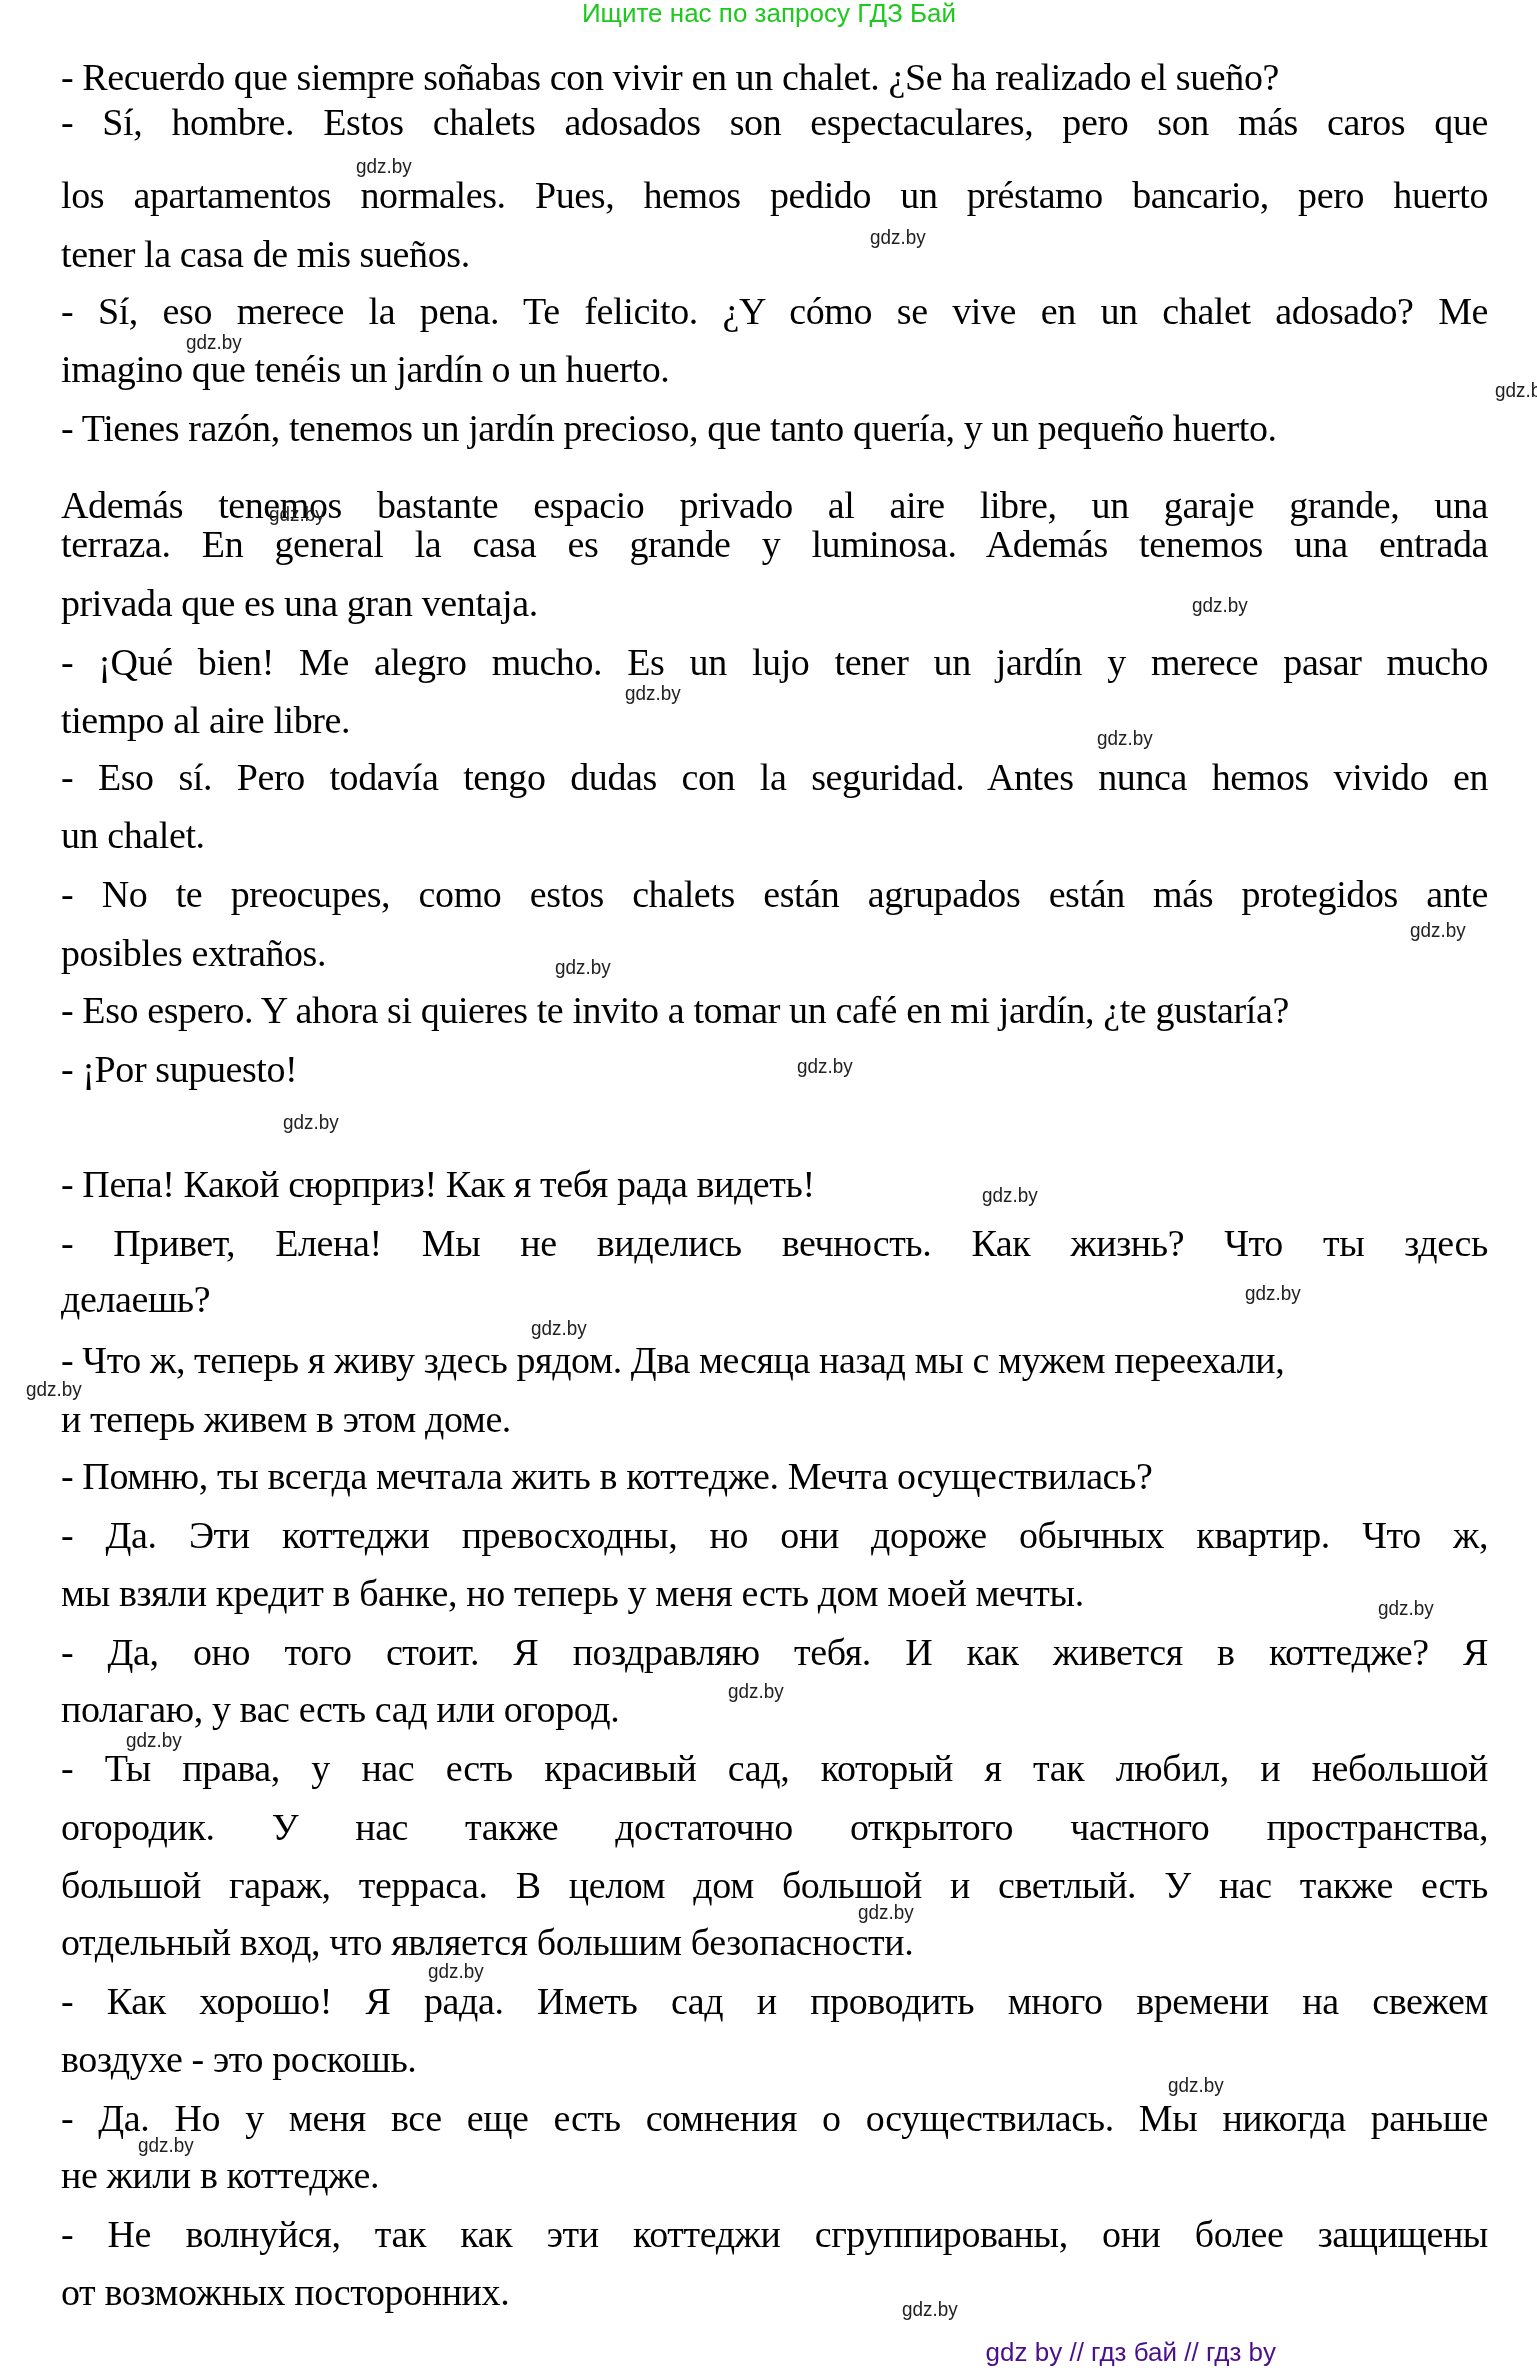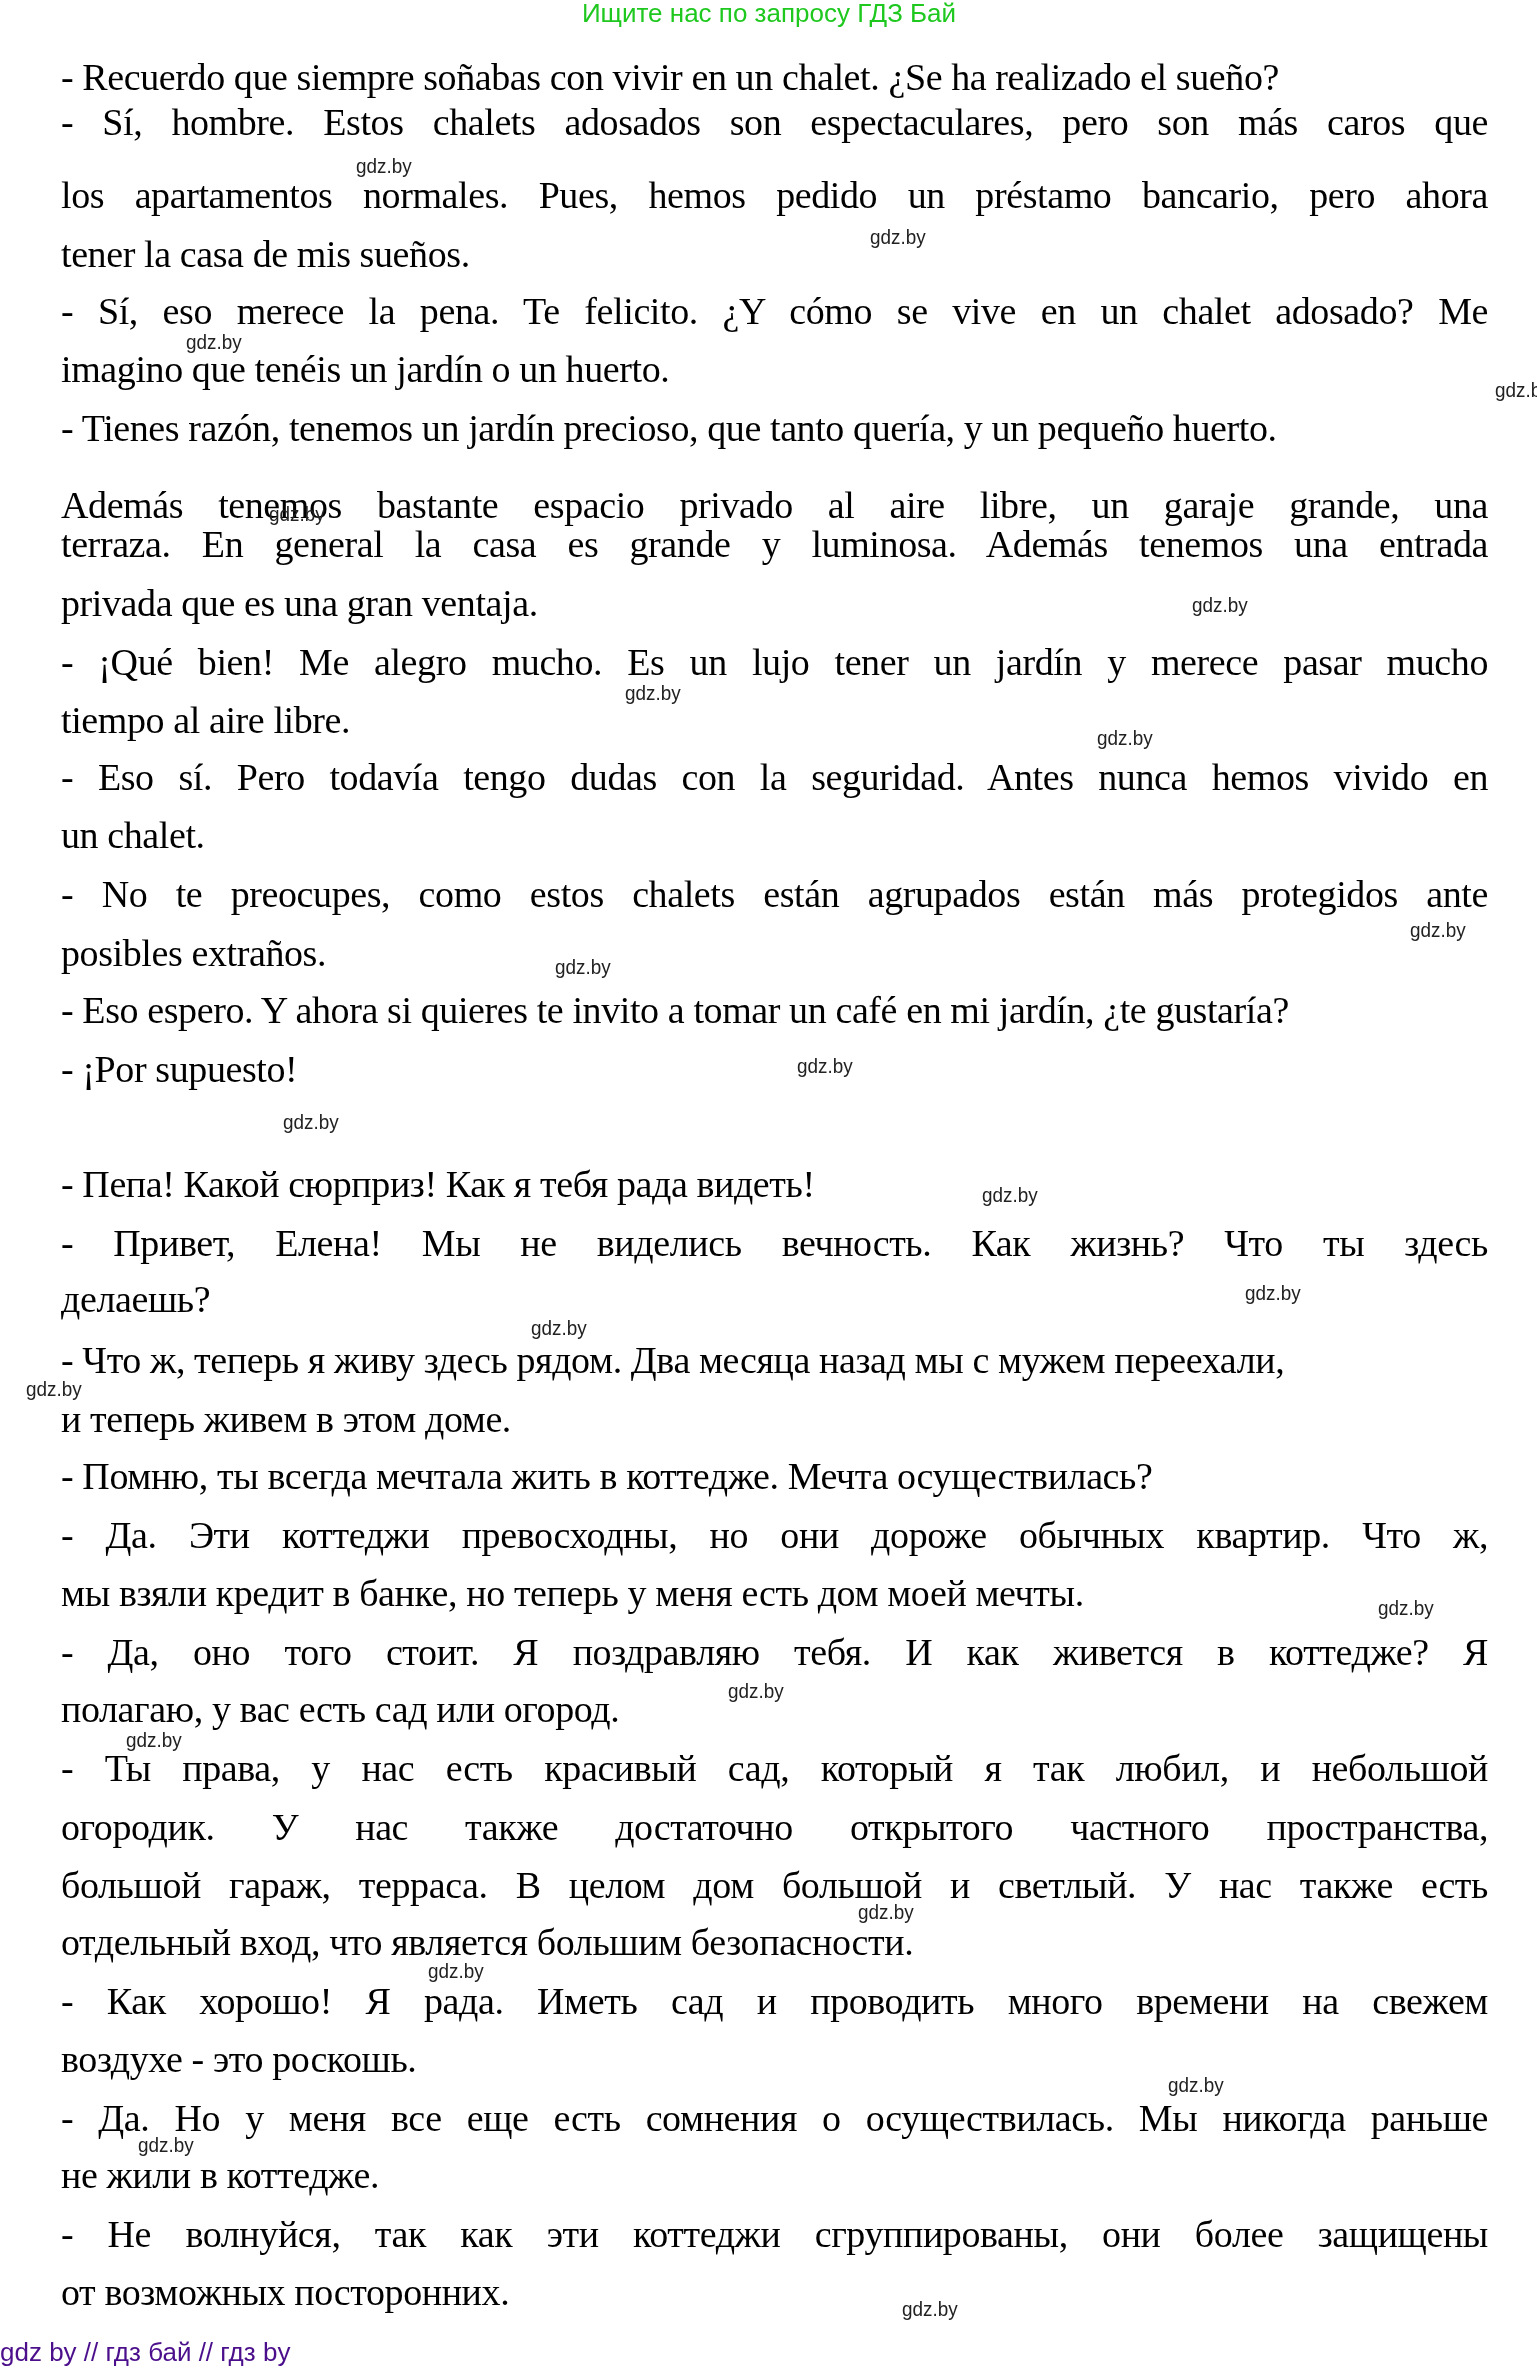--- a/index.html
+++ b/index.html
@@ -13,33 +13,33 @@
     position: absolute; left: 61px; width: 1427px;
     font-family: "Liberation Serif", serif; font-size: 38px; line-height: 42px;
     color: #000; white-space: nowrap; letter-spacing: -0.4px;
   }
   .line.justify { text-align: justify; text-align-last: justify; white-space: normal; }
   .wm {
     position: absolute; font-family: "Liberation Sans", sans-serif;
     font-size: 21px; line-height: 23px; color: #222; transform: scaleX(0.9); transform-origin: left;
   }
   .footer {
-    position: absolute; left: 0; top: 2337px; width: 1276px; text-align: left;
+    position: absolute; left: 0; top: 2337px; width: 1276px; text-align: right;
     font-family: "Liberation Sans", sans-serif; font-size: 26px; line-height: 30px; color: #4b0f8c;
   }
 </style>
 </head>
 <body>
 
 <div class="header">Ищите нас по запросу ГДЗ Бай</div>
 
 <div>
   <div class="line" style="top:56px">- Recuerdo que siempre soñabas con vivir en un chalet. ¿Se ha realizado el sueño?</div>
   <div class="line justify" style="top:101px">- Sí, hombre. Estos chalets adosados son espectaculares, pero son más caros que</div>
-  <div class="line justify" style="top:174px">los apartamentos normales. Pues, hemos pedido un préstamo bancario, pero ahora</div>
+  <div class="line justify" style="top:174px">los apartamentos normales. Pues, hemos pedido un préstamo bancario, pero huerto</div>
   <div class="line" style="top:233px">tener la casa de mis sueños.</div>
   <div class="line justify" style="top:290px">- Sí, eso merece la pena. Te felicito. ¿Y cómo se vive en un chalet adosado? Me</div>
   <div class="line" style="top:348px">imagino que tenéis un jardín o un huerto.</div>
   <div class="line" style="top:407px">- Tienes razón, tenemos un jardín precioso, que tanto quería, y un pequeño huerto.</div>
   <div class="line justify" style="top:484px">Además tenemos bastante espacio privado al aire libre, un garaje grande, una</div>
   <div class="line justify" style="top:523px">terraza. En general la casa es grande y luminosa. Además tenemos una entrada</div>
   <div class="line" style="top:582px">privada que es una gran ventaja.</div>
   <div class="line justify" style="top:641px">- ¡Qué bien! Me alegro mucho. Es un lujo tener un jardín y merece pasar mucho</div>
   <div class="line" style="top:699px">tiempo al aire libre.</div>
   <div class="line justify" style="top:756px">- Eso sí. Pero todavía tengo dudas con la seguridad. Antes nunca hemos vivido en</div>

